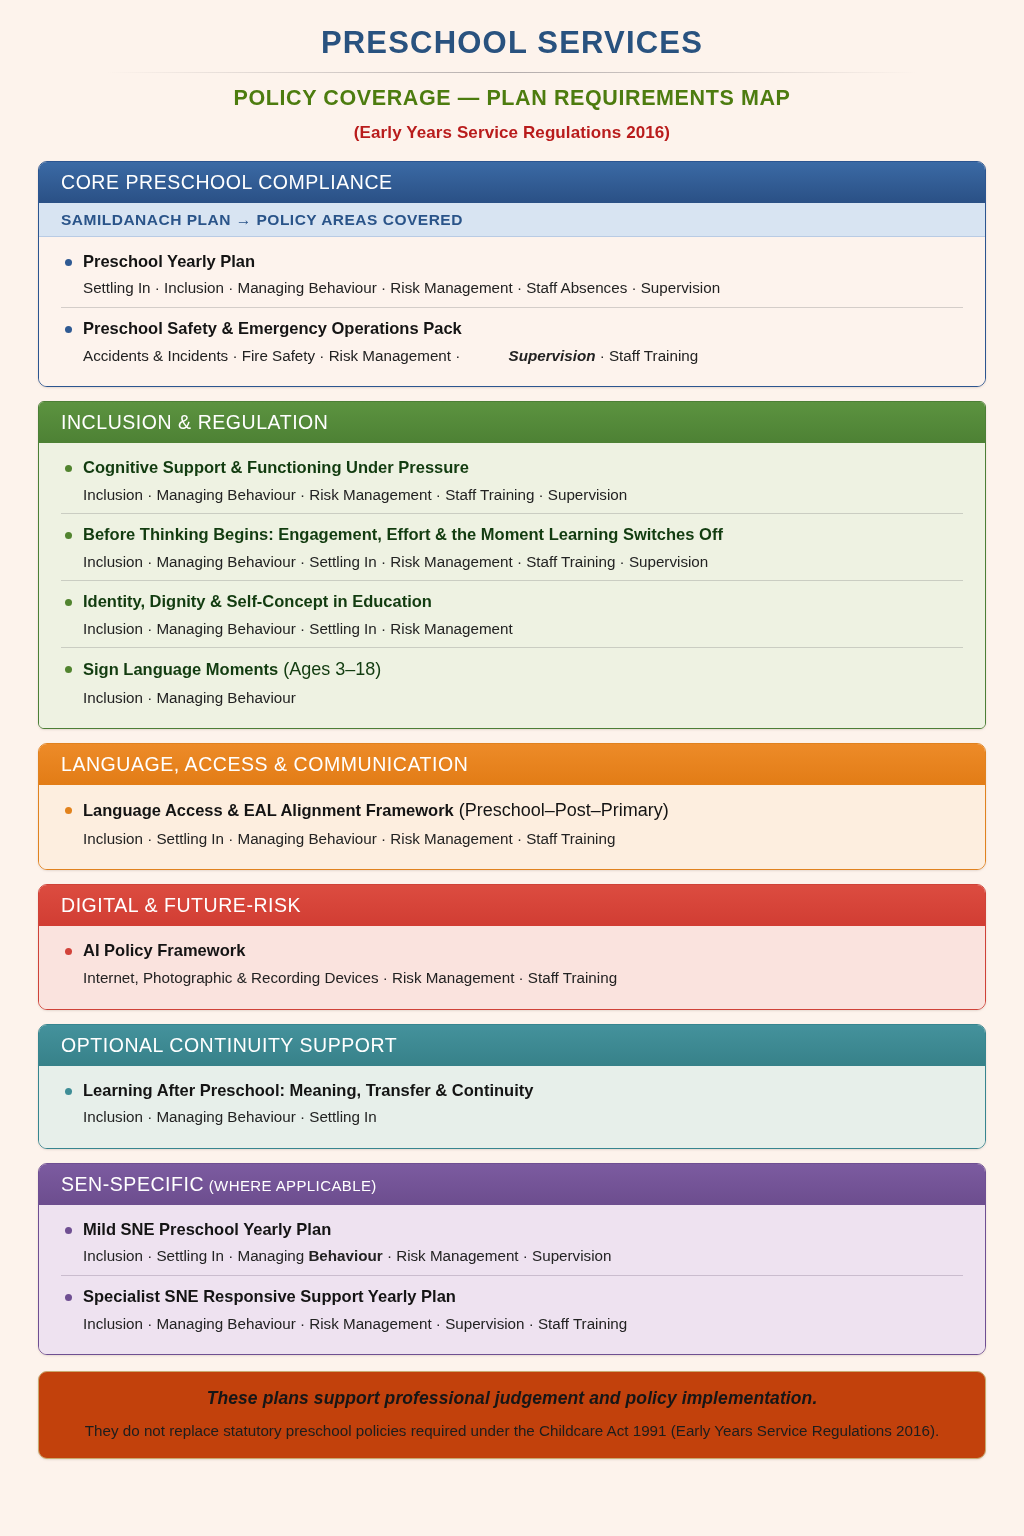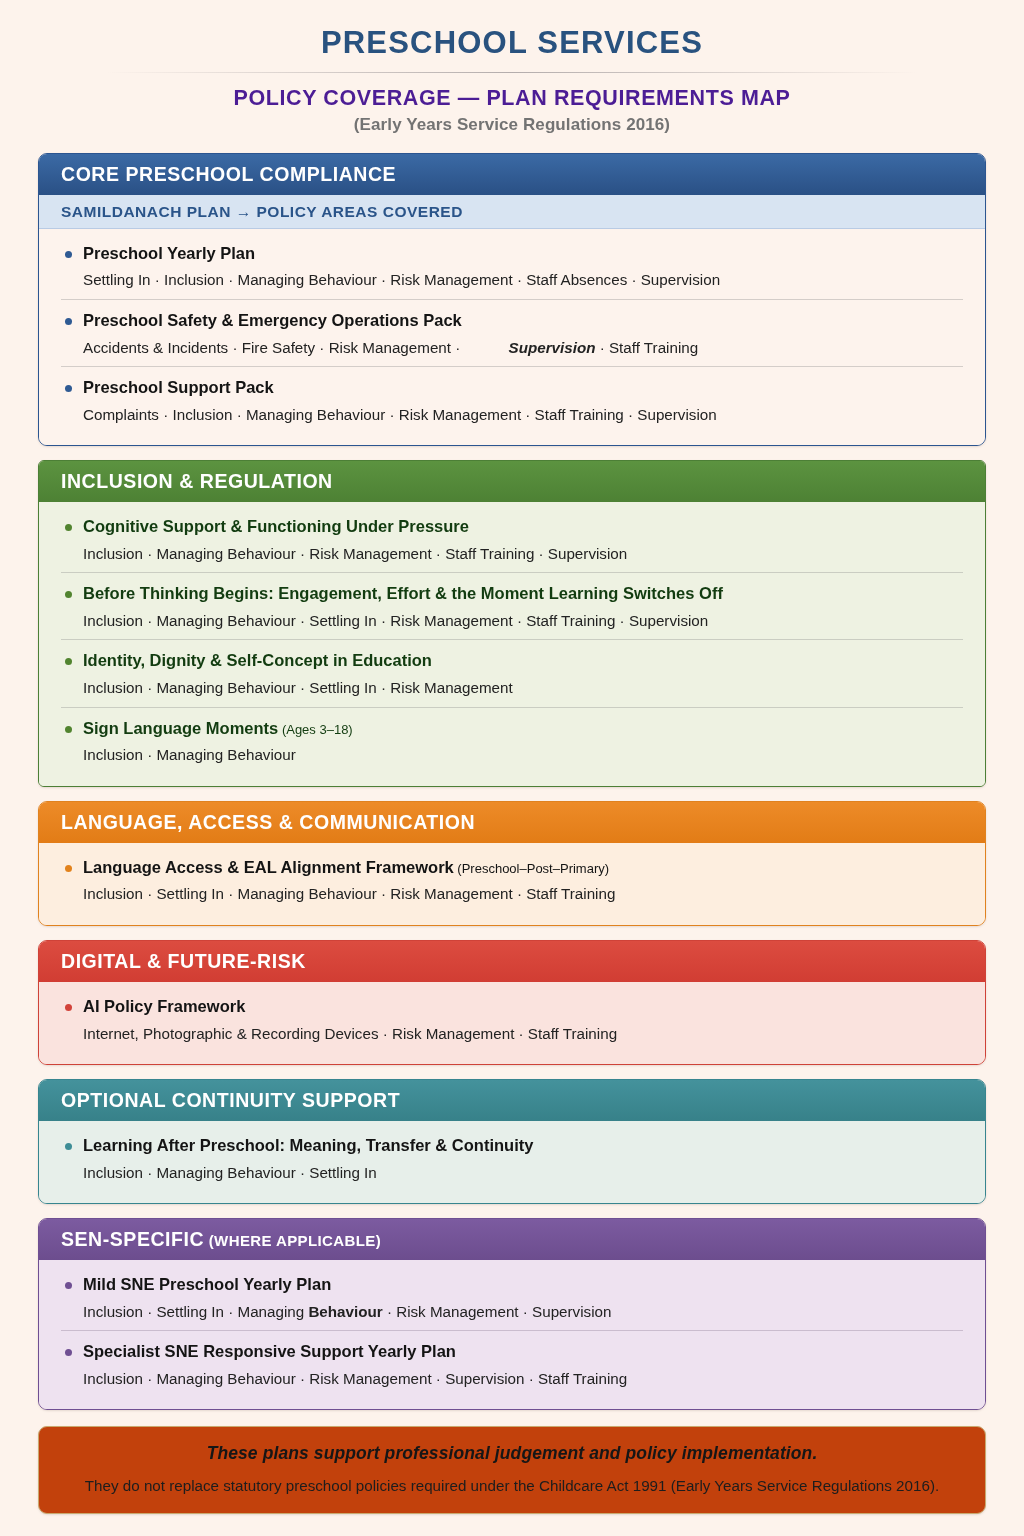--- a/index.html
+++ b/index.html
@@ -30,44 +30,44 @@
   }
   .title-rule {
     height: 1px;
     margin: 9px 68px 0 68px;
     background: linear-gradient(to right, rgba(160,150,150,0), rgba(120,115,120,.55), rgba(160,150,150,0));
   }
   .sub-title {
     font-size: 21.5px;
     font-weight: 700;
     letter-spacing: .6px;
-    color: #4c1d95;
+    color: #4d7c0f;
     margin-top: 13px;
   }
   .sub-note {
     font-size: 17px;
     font-weight: 600;
-    color: #737373;
-    margin-top: 4px;
+    color: #b91c1c;
+    margin-top: 12px;
     letter-spacing: .1px;
   }
 
   
   .card {
     border-radius: 9px;
     overflow: hidden;
     border: 1.6px solid #888;
     box-shadow: 0 1px 2px rgba(120,100,90,.18);
   }
   .card + .card { margin-top: 14px; }
   .card-head {
     padding: 9px 20px 9px 22px;
     color: #fff;
     font-size: 19.5px;
-    font-weight: 700;
+    font-weight: 400;
     letter-spacing: .55px;
     line-height: 1.18;
   }
   .card-head .qual {
     font-size: 15px;
     letter-spacing: .4px;
   }
   .band {
     padding: 8px 22px 7px 22px;
     font-size: 15.5px;
@@ -92,21 +92,21 @@
     content: "";
     position: absolute;
     left: 4px;
     top: 8px;
     width: 7px;
     height: 7px;
     border-radius: 50%;
   }
   .entry-title .qual {
     font-weight: 400;
-    font-size: 13px;
+    font-size: 18px;
   }
   .entry-areas {
     font-size: 15.2px;
     line-height: 1.35;
     padding-left: 22px;
     margin-top: 7px;
     color: #222;
   }
   .entry-areas .it { font-style: italic; font-weight: 600; margin-left: 44px; }
   .entry-areas .bd { font-weight: 700; }
@@ -193,24 +193,20 @@
         <div class="band">SAMILDANACH PLAN → POLICY AREAS COVERED</div>
         <div class="card-body">
           <div class="entry">
             <div class="entry-title"><span>Preschool Yearly Plan</span></div>
             <div class="entry-areas">Settling In · Inclusion · Managing Behaviour · Risk Management · Staff Absences · Supervision</div>
           </div>
           <div class="entry">
             <div class="entry-title"><span>Preschool Safety &amp; Emergency Operations Pack</span></div>
             <div class="entry-areas">Accidents &amp; Incidents · Fire Safety · Risk Management ·  <span class="it">Supervision</span> · Staff Training</div>
           </div>
-          <div class="entry">
-            <div class="entry-title"><span>Preschool Support Pack</span></div>
-            <div class="entry-areas">Complaints · Inclusion · Managing Behaviour · Risk Management · Staff Training · Supervision</div>
-          </div>
         </div>
       </div>
       <div class="card t-green">
         <div class="card-head"><span>INCLUSION &amp; REGULATION</span></div>
         <div class="card-body">
           <div class="entry">
             <div class="entry-title"><span>Cognitive Support &amp; Functioning Under Pressure</span></div>
             <div class="entry-areas">Inclusion · Managing Behaviour · Risk Management ·  Staff Training · Supervision</div>
           </div>
           <div class="entry">

